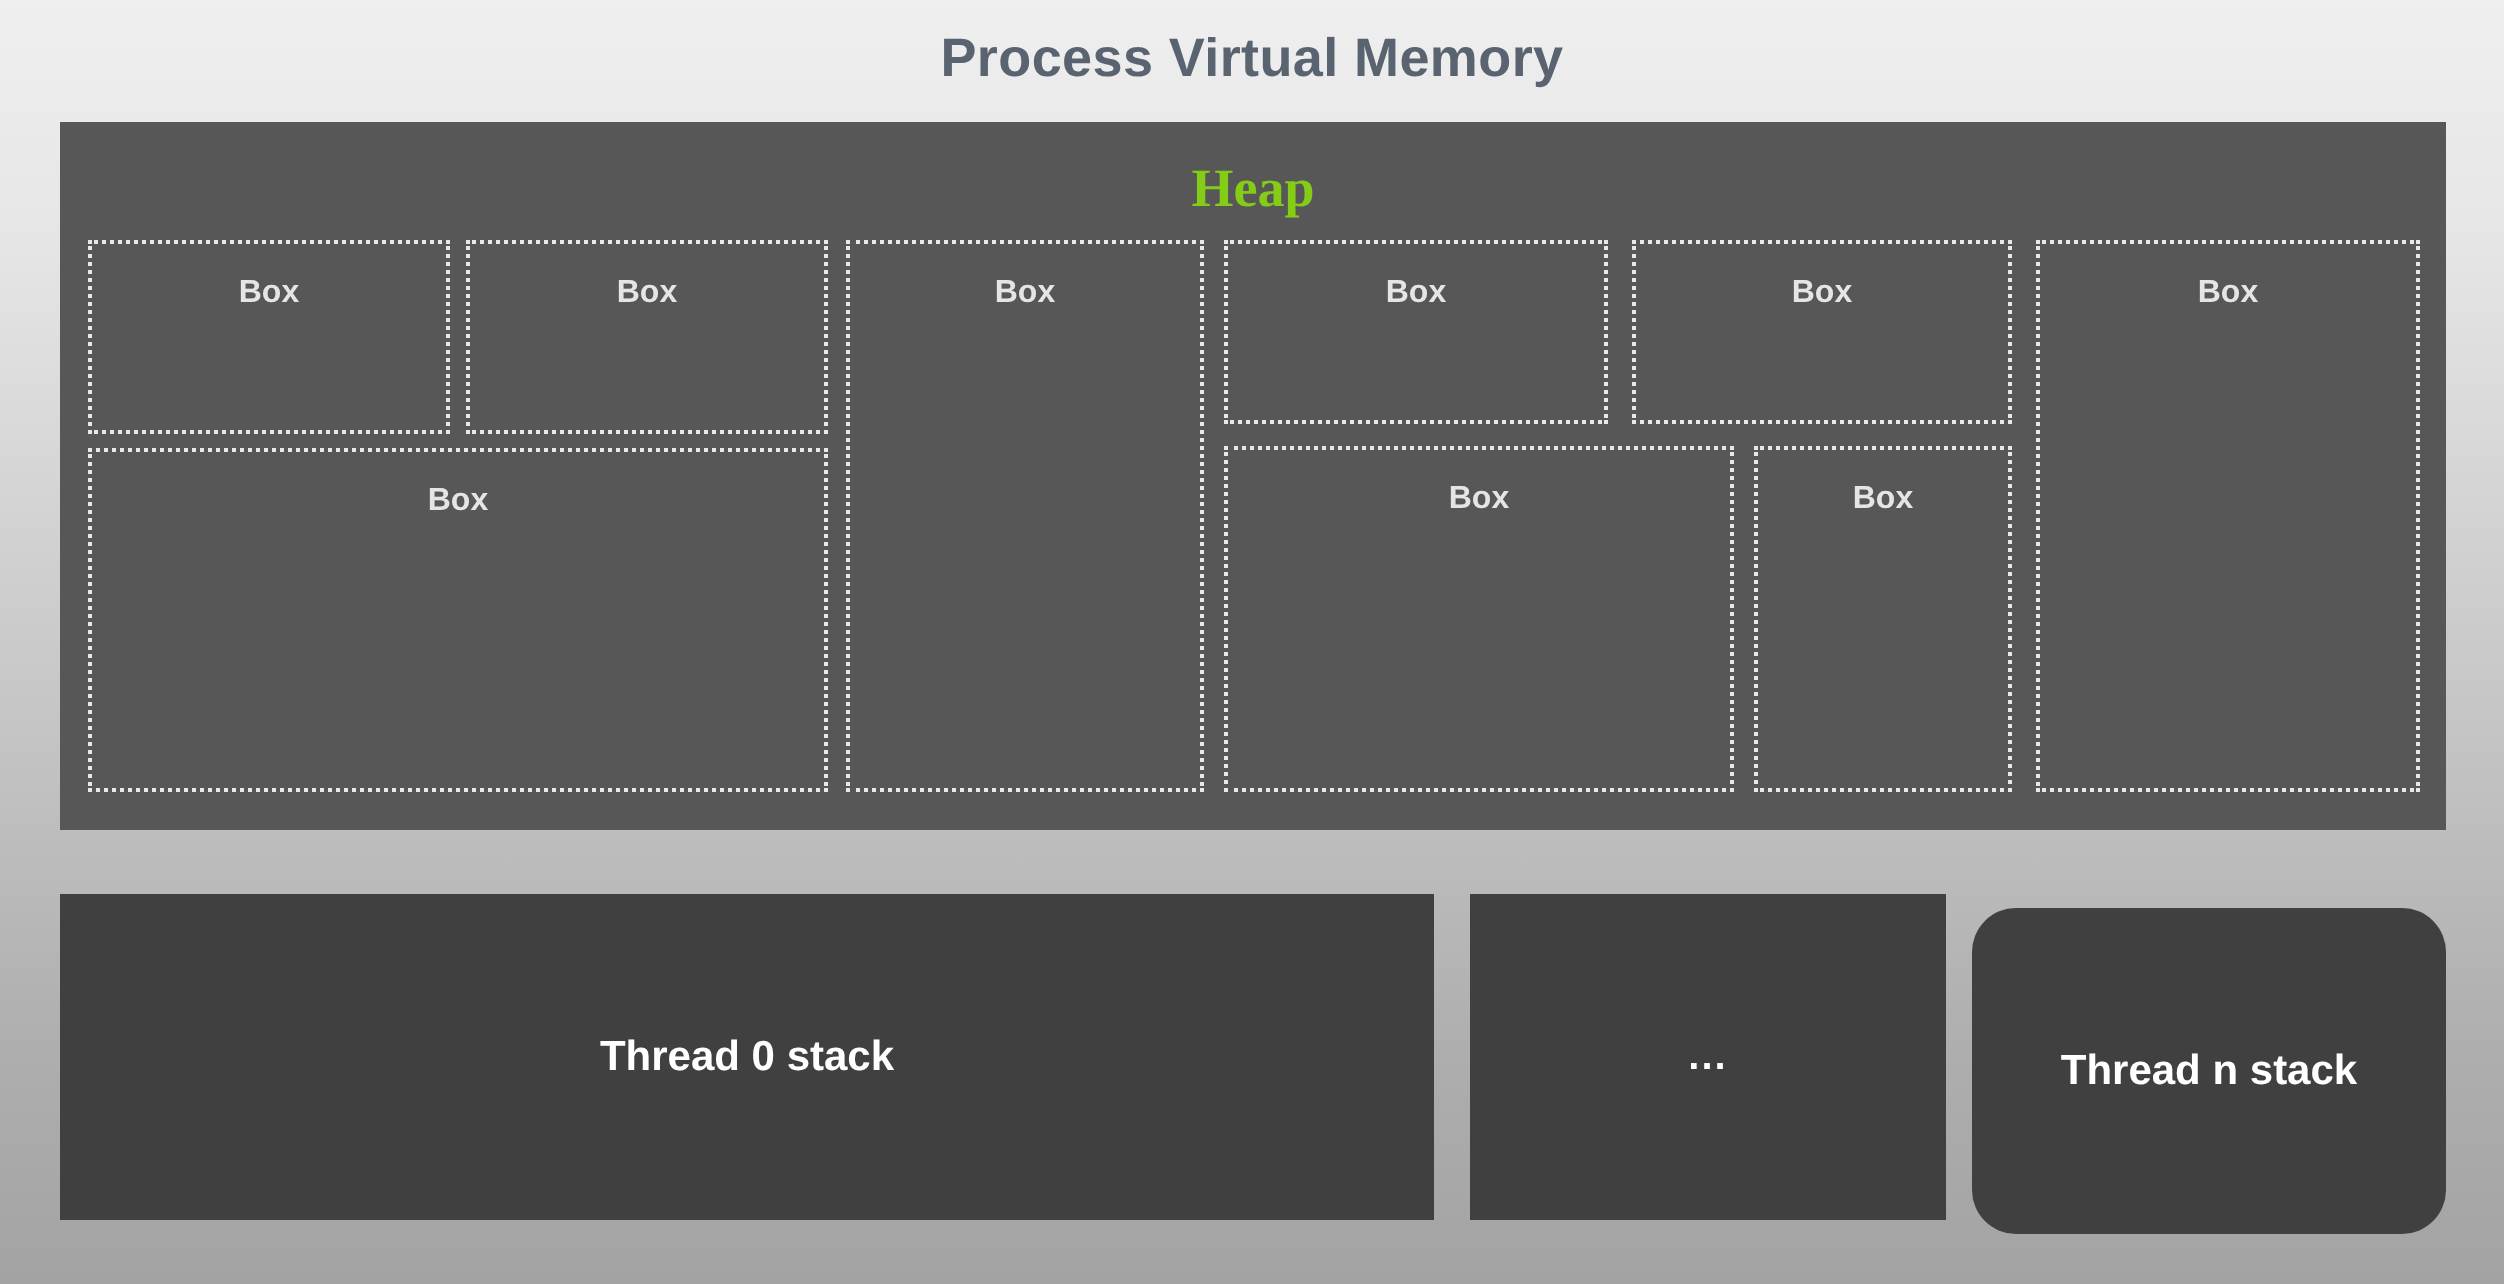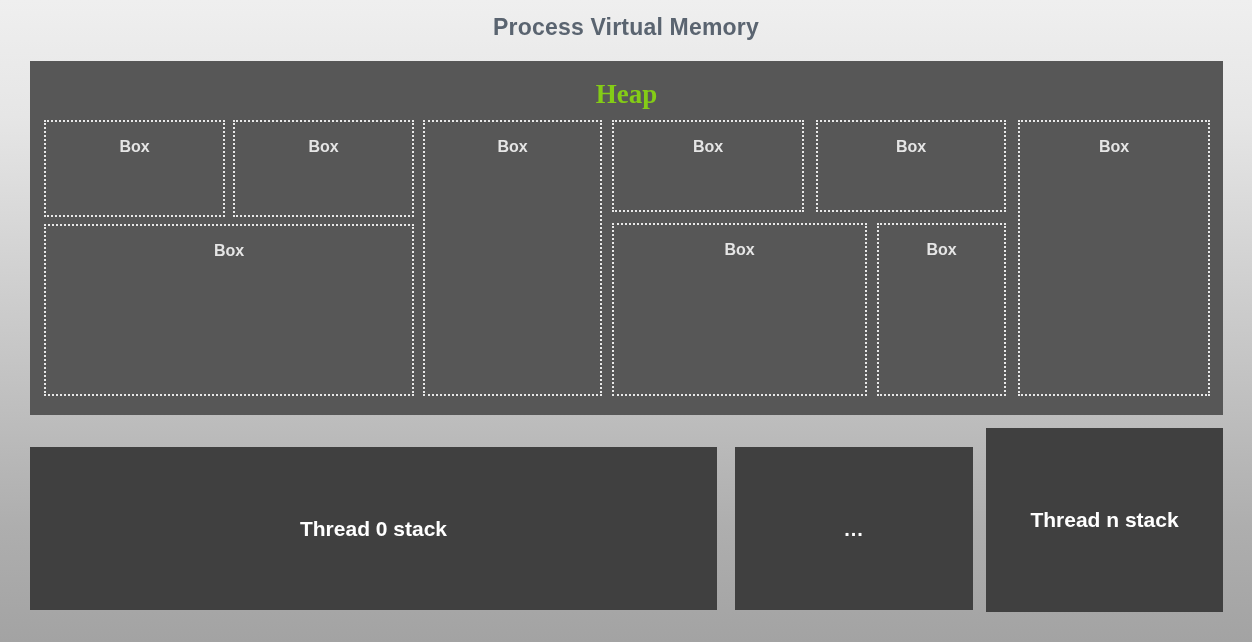--- a/index.html
+++ b/index.html
@@ -18,21 +18,21 @@
     width: 1252px;
     height: 642px;
   }
   
   .page-title {
     position: absolute;
     left: 0;
     top: 14px;
     width: 1252px;
     text-align: center;
-    font-size: 23px;
+    font-size: 27px;
     font-weight: bold;
     color: #5a6470;
     letter-spacing: 0.2px;
   }
   
   .heap-panel {
     position: absolute;
     left: 30px;
     top: 61px;
     width: 1193px;
@@ -129,18 +129,18 @@
       </div>
   </div>
 
   <div id="stacks-layer">
       <div class="stack-box" style="left: 30px; top: 447px; width: 687px; height: 163px;">
         <div class="stack-label">Thread 0 stack</div>
       </div>
       <div class="stack-box" style="left: 735px; top: 447px; width: 238px; height: 163px;">
         <div class="stack-label dots">...</div>
       </div>
-      <div class="stack-box" style="left: 986px; top: 428px; width: 237px; height: 184px;">
+      <div class="stack-box" style="left: 986px; top: 454px; width: 237px; height: 163px; border-radius: 22px;">
         <div class="stack-label">Thread n stack</div>
       </div>
     </div>
 
 </div>
 
 </body></html>

